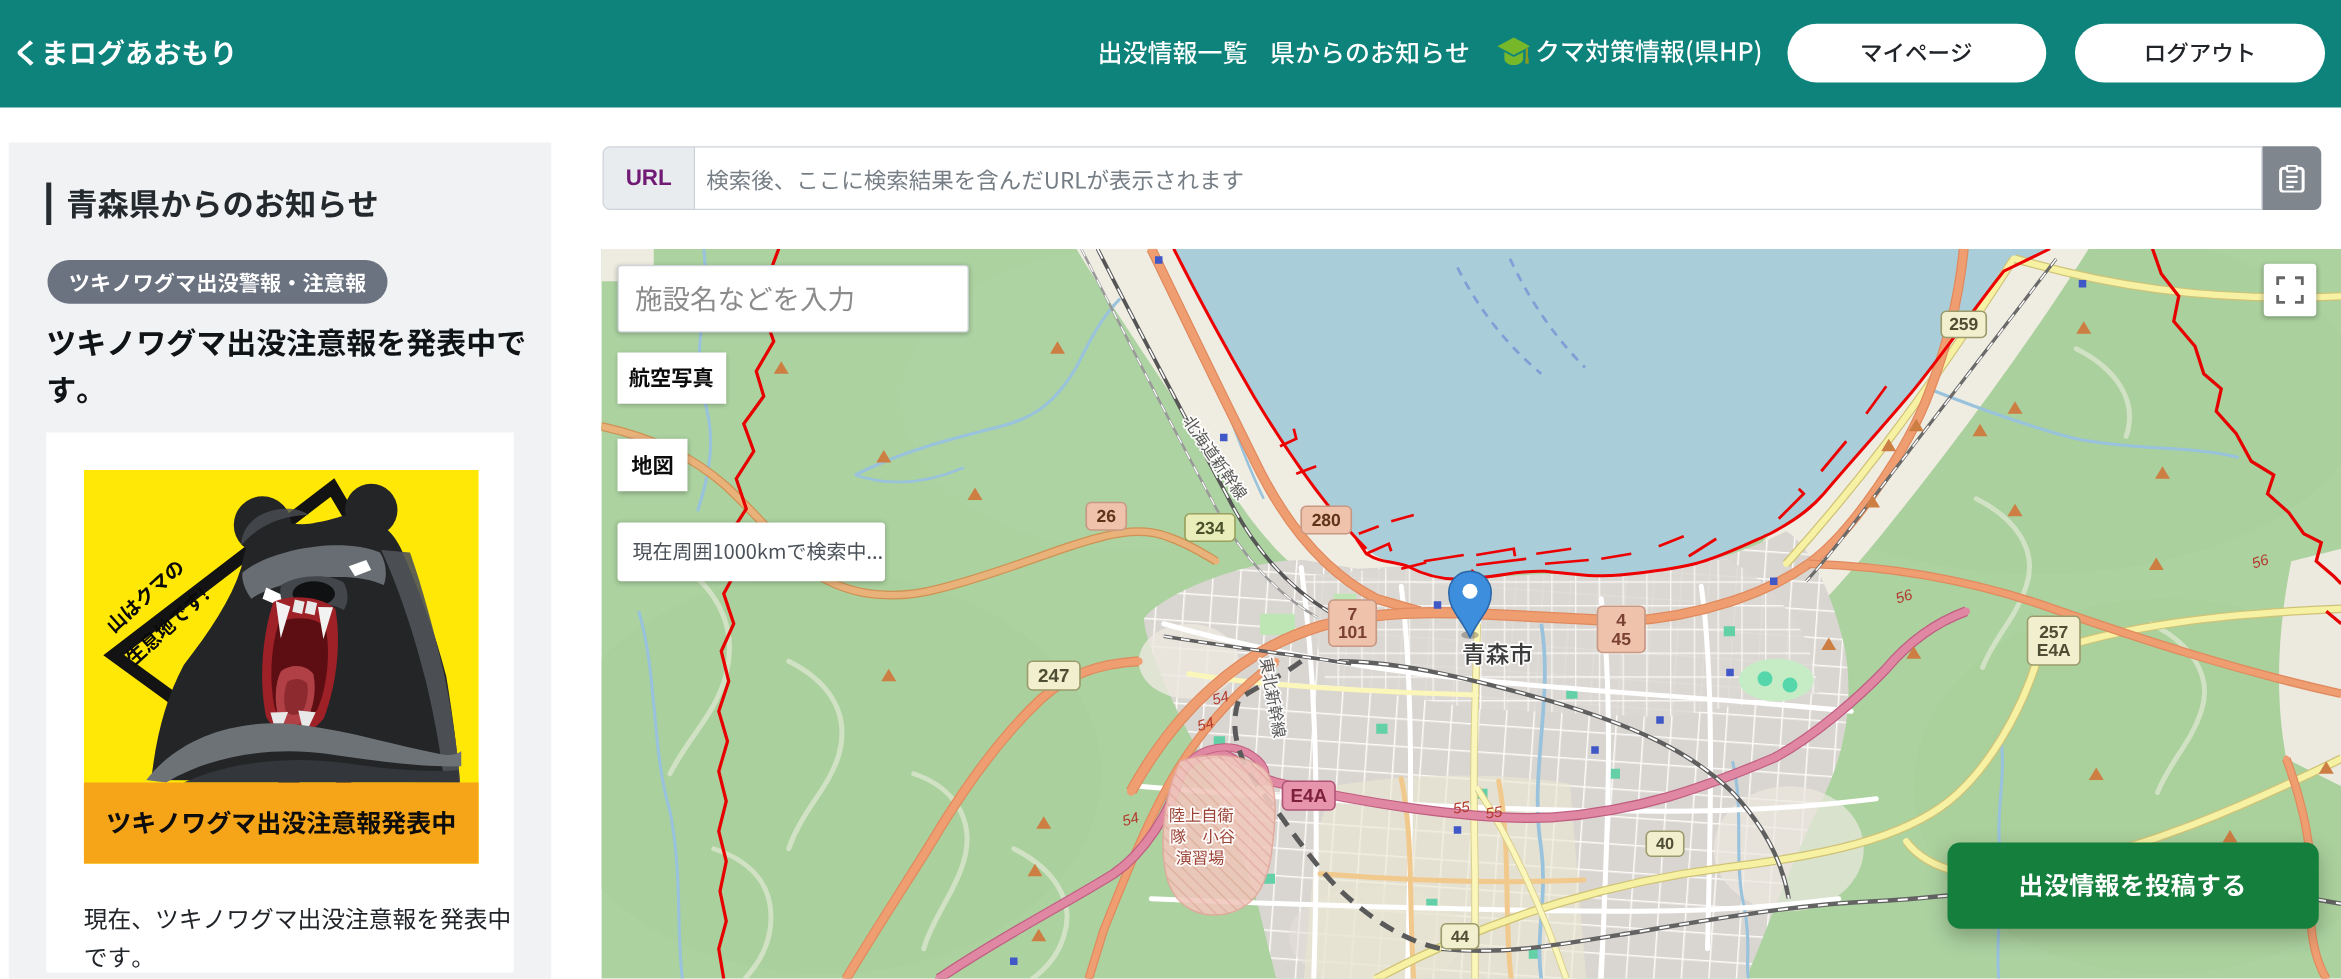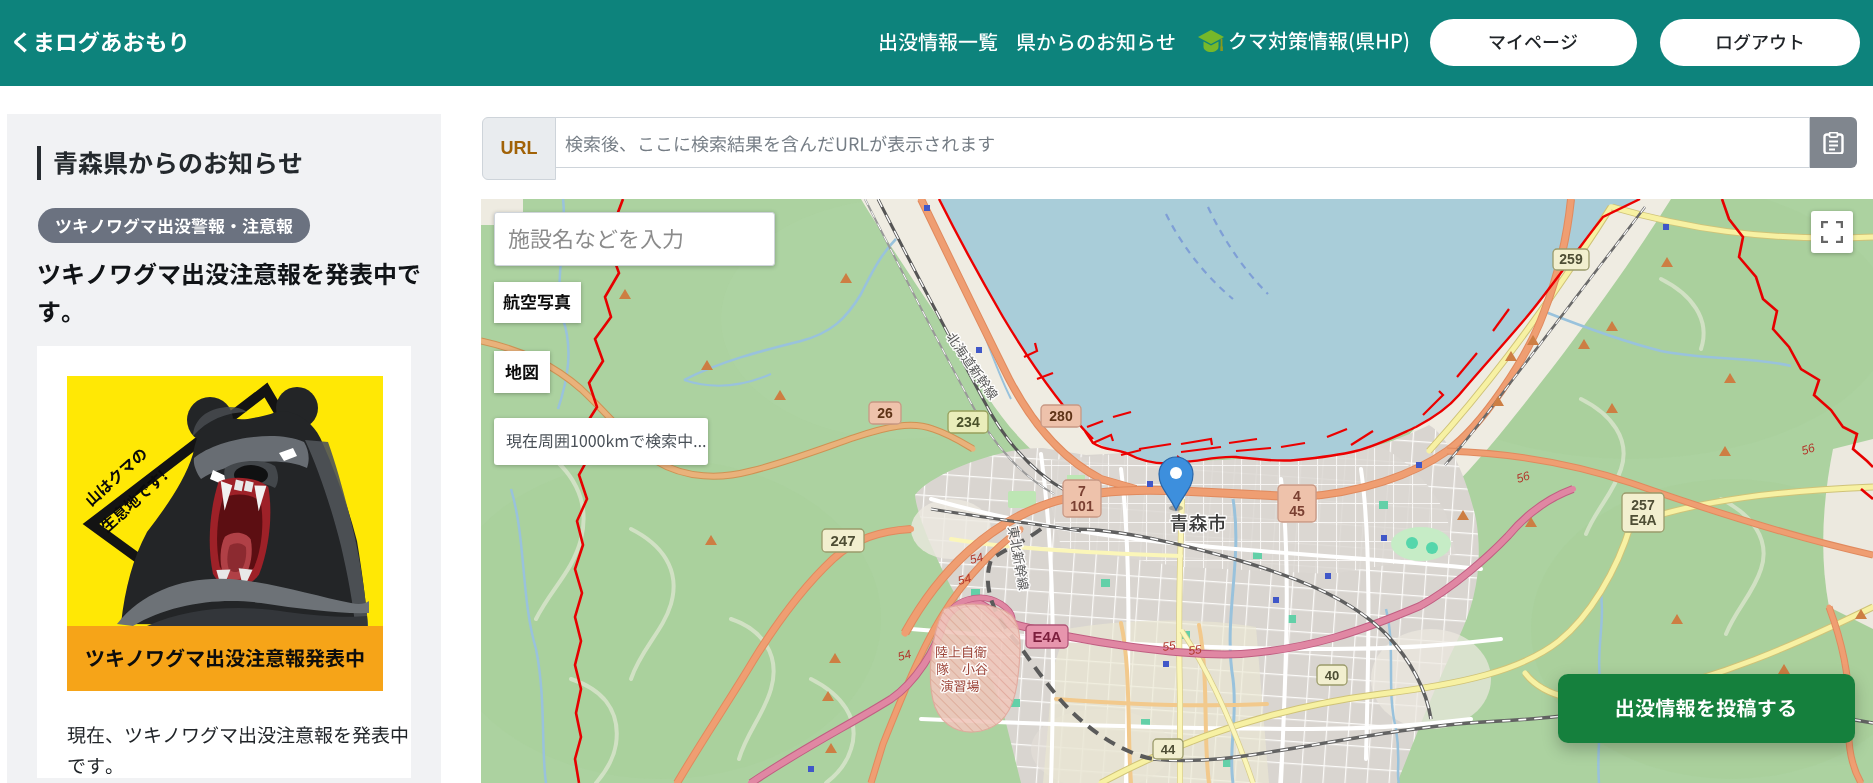--- a/index.html
+++ b/index.html
@@ -4,21 +4,21 @@
 *{margin:0;padding:0;box-sizing:border-box}
 html,body{width:1873px;height:783px;overflow:hidden;background:#fff;font-family:"Liberation Sans",sans-serif}
 .abs{position:absolute}
 header{position:absolute;left:0;top:0;width:1873px;height:86px;background:#0d837c}
 .pill{position:absolute;background:#fff;border-radius:24px;height:47px;top:19px}
 .sidebar{position:absolute;left:7px;top:114px;width:434px;height:669px;background:#f1f2f4}
 .hbar{position:absolute;left:37px;top:146px;width:4px;height:34px;background:#272c31}
 .badge{position:absolute;left:38px;top:208px;width:272px;height:35px;background:#6b7280;border-radius:18px}
 .card{position:absolute;left:37px;top:346px;width:374px;height:432px;background:#fff}
 .urlbox{position:absolute;left:482px;top:117px;width:1375px;height:51px}
-.urllabel{position:absolute;left:0;top:0;width:74px;height:63px;background:#e9ecef;border:1px solid #ced4da;border-radius:6px 0 0 6px;color:#a16207;font-size:18px;font-weight:bold;display:flex;align-items:center;justify-content:center}
+.urllabel{position:absolute;left:0;top:0;width:74px;height:51px;background:#e9ecef;border:1px solid #ced4da;border-radius:6px 0 0 6px;color:#701a75;font-size:18px;font-weight:bold;display:flex;align-items:center;justify-content:center}
 .urlinput{position:absolute;left:73px;top:0;width:1255px;height:51px;background:#fff;border:1px solid #ced4da}
 .urlbtn{position:absolute;right:0;top:0;width:47px;height:51px;background:#80868e;border-radius:0 6px 6px 0}
 .mapwrap{position:absolute;left:481px;top:199px;width:1392px;height:584px;overflow:hidden}
 .ov{position:absolute;background:#fff}
 .srch{left:13px;top:13px;width:281px;height:54px;border:1px solid #cfd4da;border-radius:3px;box-shadow:0 1px 4px rgba(0,0,0,.25)}
 .b1{left:13px;top:83px;width:87px;height:41px;box-shadow:0 1px 4px rgba(0,0,0,.3)}
 .b2{left:13px;top:152px;width:56px;height:42px;box-shadow:0 1px 4px rgba(0,0,0,.3)}
 .b3{left:13px;top:219px;width:214px;height:47px;border-radius:3px;box-shadow:0 1px 4px rgba(0,0,0,.25)}
 .fsbtn{right:20px;top:12px;width:42px;height:42px;border-radius:3px;box-shadow:0 1px 4px rgba(0,0,0,.3)}
 .postbtn{position:absolute;left:1077px;top:475px;width:297px;height:69px;background:#15803d;border-radius:10px;box-shadow:0 6px 16px rgba(0,0,0,.25)}

